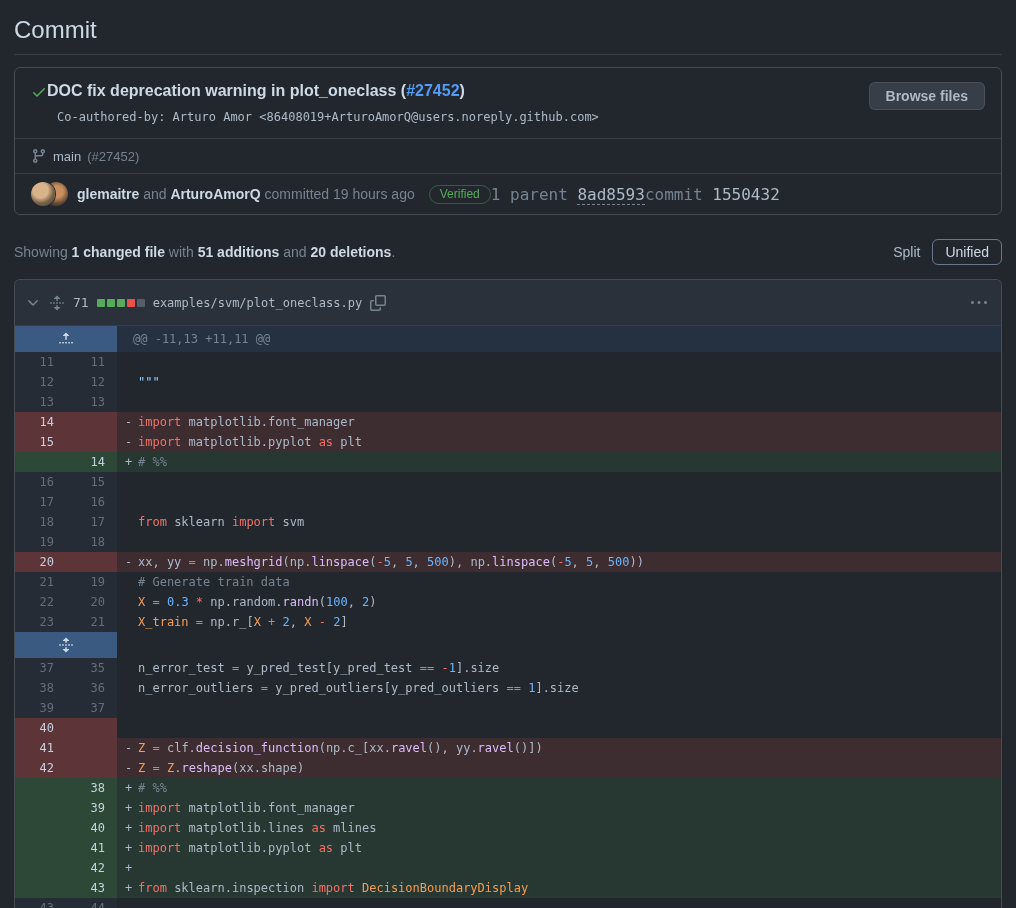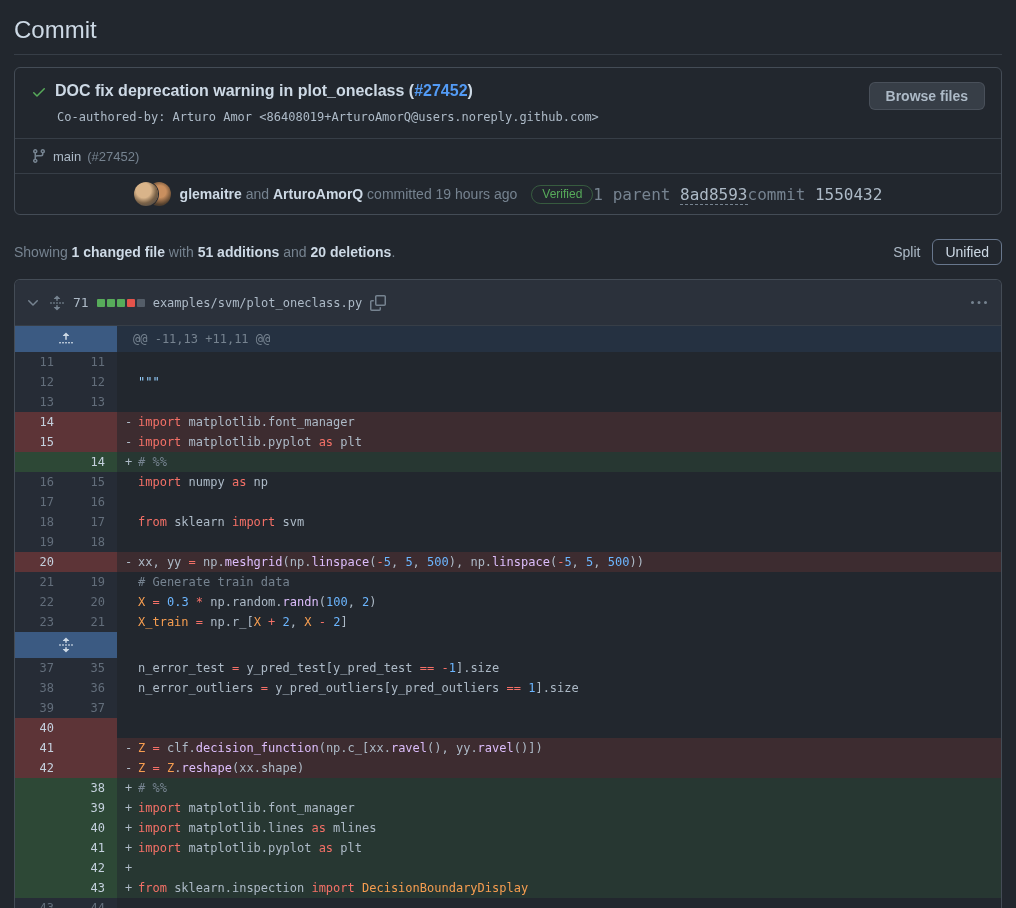--- a/index.html
+++ b/index.html
@@ -13,32 +13,32 @@
   .page { padding:0 14px; }
   .mono { font-family:"DejaVu Sans Mono","Liberation Mono",monospace; }
 
   
   .page-head { padding:16px 0 10px 0; border-bottom:1px solid #373e47; margin-bottom:12px; }
   .page-head h1 { font-size:24px; font-weight:400; color:#cdd9e5; }
 
   
   .commit-card { border:1px solid #444c56; border-radius:6px; background:#22272e; }
   .commit-top { display:flex; justify-content:space-between; align-items:flex-start; padding:14px 16px 12px 16px; }
-  .commit-title-line { display:flex; align-items:flex-end; gap:8px; }
+  .commit-title-line { display:flex; align-items:flex-end; gap:0; }
   .check { color:var(--success,#57ab5a); display:inline-flex; }
   .commit-title { font-size:16px; font-weight:600; color:#cdd9e5; }
   .commit-title .pr-link { color:var(--accent,#539bf5); font-weight:600; }
   .commit-desc { margin:10px 0 2px 26px; font-size:12px; color:#adbac7; white-space:pre; }
   .btn { display:inline-block; background:#373e47; color:#adbac7; border:1px solid rgba(205,217,229,0.12);
          border-radius:6px; padding:5px 16px; font-size:14px; font-weight:600; cursor:pointer; }
   .commit-branch-row { display:flex; align-items:center; gap:6px; padding:9px 16px; border-top:1px solid #373e47; font-size:13px; }
   .commit-branch-row .branch-name { font-weight:400; color:#adbac7; }
   .commit-branch-row .branch-pr { color:#768390; }
   .icon-muted { color:#768390; display:inline-flex; }
-  .commit-meta-row { display:flex; align-items:center; justify-content:center; padding:8px 16px; border-top:1px solid #373e47; }
+  .commit-meta-row { display:flex; align-items:center; justify-content:flex-start; padding:8px 16px; border-top:1px solid #373e47; }
   .meta-left { display:flex; align-items:center; gap:8px; }
   .avatars { position:relative; width:38px; height:24px; }
   .avatar { position:absolute; top:0; width:24px; height:24px; border-radius:50%; }
   .avatar.a1 { left:0; z-index:2; background:radial-gradient(circle at 40% 35%, #d9b48a 0 35%, #7a6248 60%, #3a3f46 100%); box-shadow:0 0 0 1px #22272e; }
   .avatar.a2 { left:13px; z-index:1; background:radial-gradient(circle at 55% 40%, #c98f5f 0 30%, #57422e 65%, #23282f 100%); }
   .meta-names { font-size:14px; color:#768390; }
   .meta-names b { color:#cdd9e5; font-weight:600; }
   .verified-badge { display:inline-block; margin-left:6px; padding:1px 10px 2px; font-size:12px; color:var(--success,#57ab5a);
                     border:1px solid rgba(87,171,90,0.4); border-radius:12px; cursor:pointer; }
   .meta-right { font-size:16px; color:#768390; display:flex; }
@@ -219,21 +219,20 @@
           <span class="code"><span class="sign">-</span><span class="tk-k">import</span><span class="tk-p"> matplotlib.pyplot </span><span class="tk-k">as</span><span class="tk-p"> plt</span></span>
         </div>
         <div class="drow add">
           <span class="num"></span>
           <span class="num">14</span>
           <span class="code"><span class="sign">+</span><span class="tk-c"># %%</span></span>
         </div>
         <div class="drow ctx">
           <span class="num">16</span>
           <span class="num">15</span>
-          <span class="code"><span class="sign"> </span><span class="tk-k">import</span><span class="tk-p"> numpy </span><span class="tk-k">as</span><span class="tk-p"> np</span></span>
         </div>
         <div class="drow ctx">
           <span class="num">17</span>
           <span class="num">16</span>
           <span class="code"><span class="sign"> </span></span>
         </div>
         <div class="drow ctx">
           <span class="num">18</span>
           <span class="num">17</span>
           <span class="code"><span class="sign"> </span><span class="tk-k">from</span><span class="tk-p"> sklearn </span><span class="tk-k">import</span><span class="tk-p"> svm</span></span>

